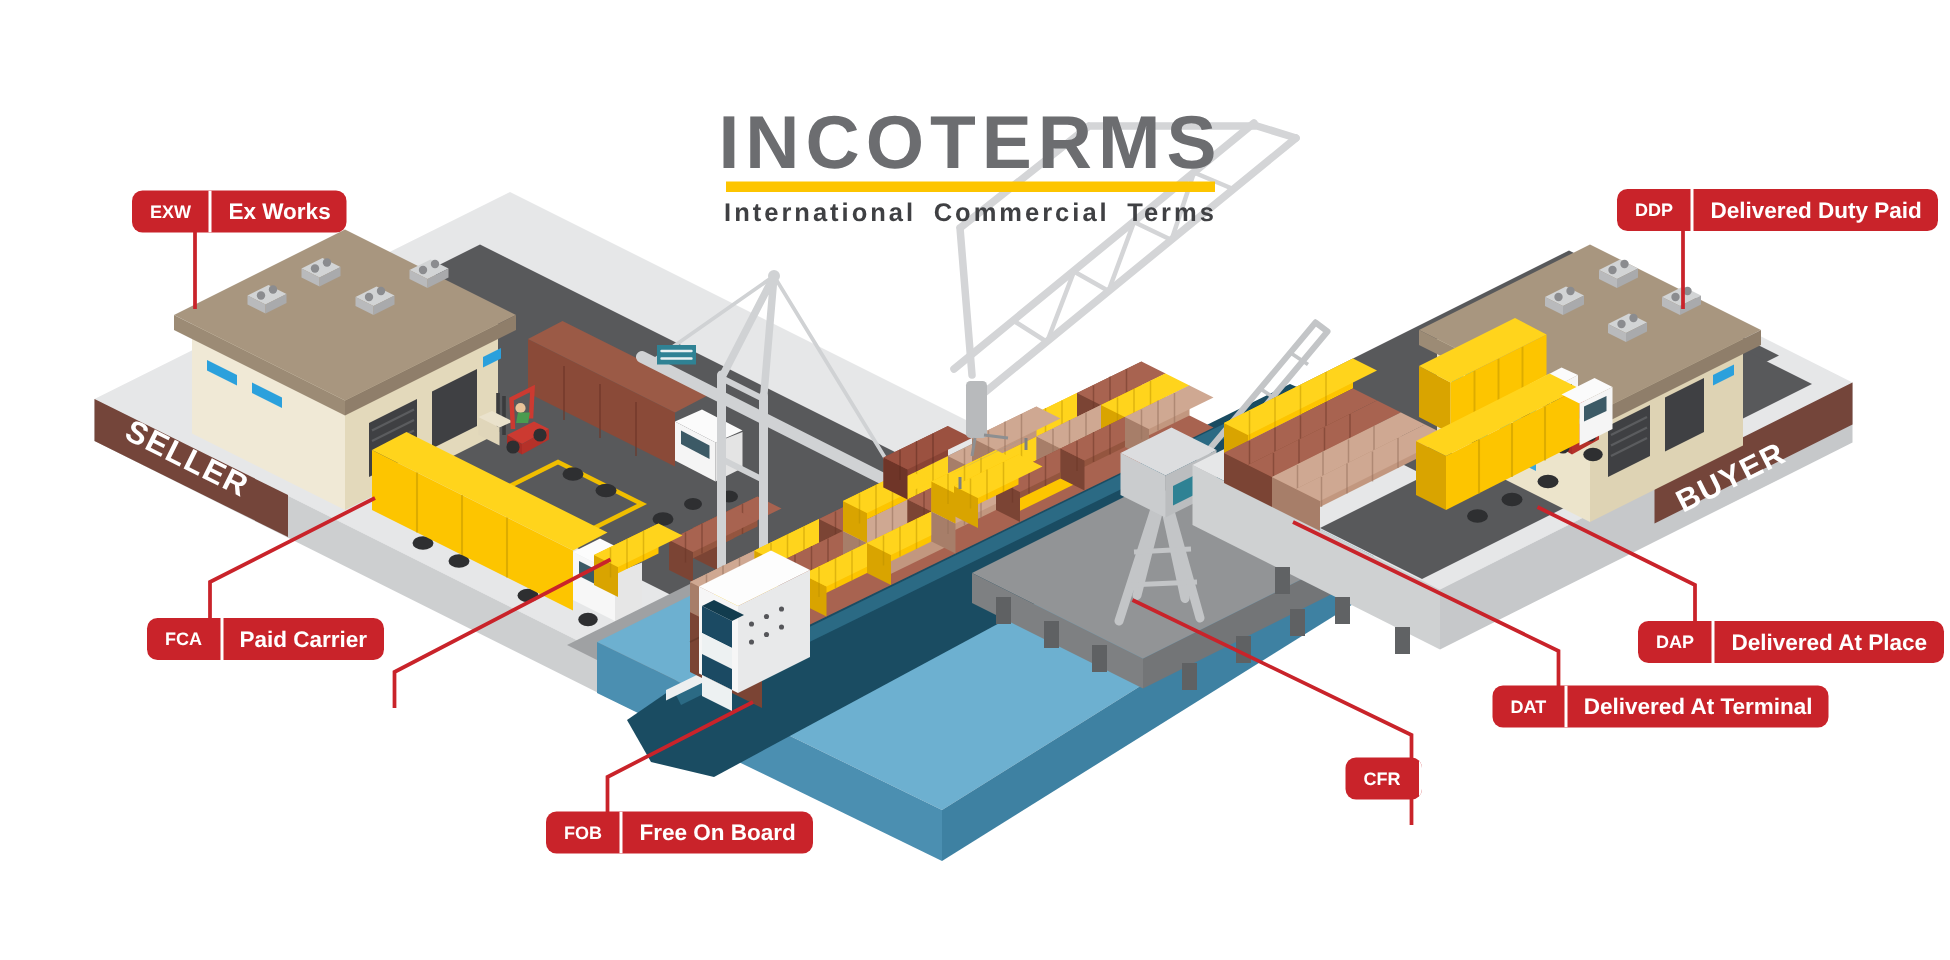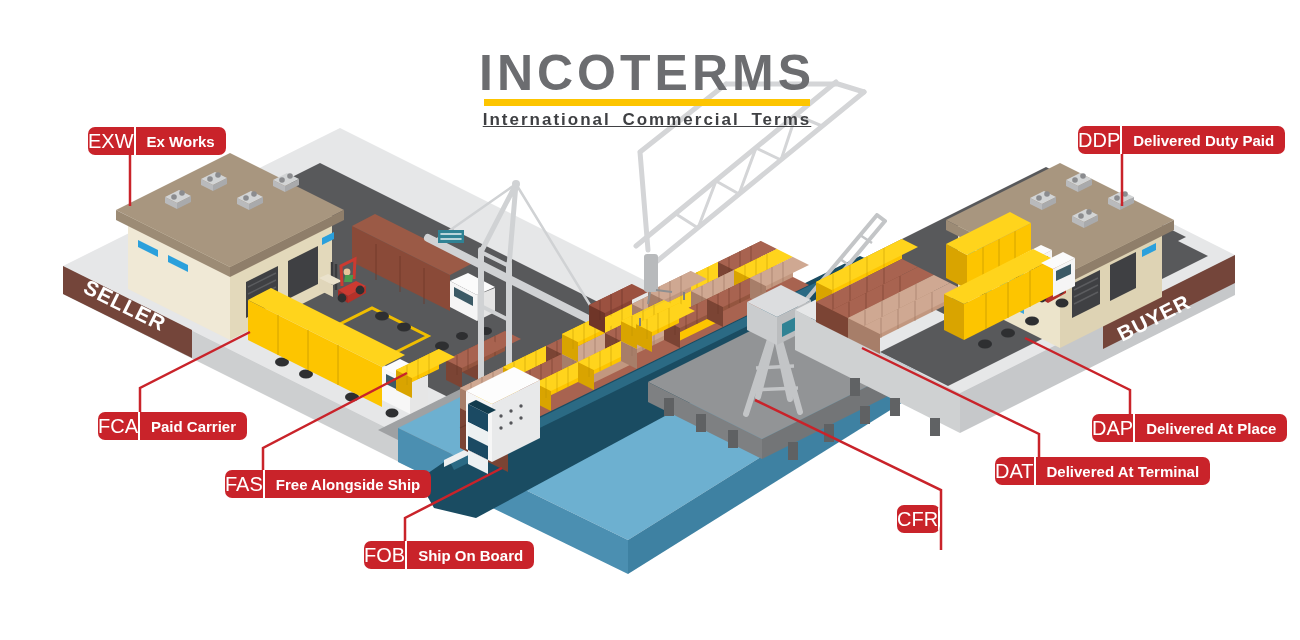--- a/index.html
+++ b/index.html
@@ -2,27 +2,27 @@
 <html><head>
 <meta charset="utf-8">
 <style>
   html,body{margin:0;padding:0;background:#fff;}
   #stage{position:relative;width:1300px;height:640px;background:#fff;overflow:hidden;
          font-family:"Liberation Sans",sans-serif;}
   #scene{position:absolute;left:0;top:0;}
   
   .title-wrap{position:absolute;left:647px;top:48px;transform:translateX(-50%);
               text-align:center;width:560px;}
-  .title-main{font-size:50px;font-weight:bold;color:#6c6d70;letter-spacing:4px;line-height:50px;}
+  .title-main{font-size:50px;font-weight:bold;color:#6c6d70;letter-spacing:4px;line-height:50px;margin-top:22px;}
   .title-bar{width:326px;height:7px;background:#fdc500;margin:1px auto 4px auto;}
-  .title-sub{font-size:17px;font-weight:bold;color:#3f4043;letter-spacing:2px;word-spacing:5px;text-decoration:underline;}
+  .title-sub{font-size:17px;font-weight:bold;color:#3f4043;letter-spacing:2px;word-spacing:5px;}
   
   .term{position:absolute;display:flex;align-items:stretch;height:28px;background:#c9232a;
         border-radius:7px;color:#fff;overflow:hidden;white-space:nowrap;}
-  .term .code{display:flex;align-items:center;padding:0 0;font-weight:normal;font-size:20px;}
+  .term .code{display:flex;align-items:center;padding:0 12px;font-weight:bold;font-size:12px;}
   .term .divider{width:2px;background:#fff;}
   .term .desc{display:flex;align-items:center;padding:0 11px;font-weight:bold;font-size:15px;}
 </style>
 </head>
 <body>
 
 <div id="stage">
 
 <svg id="scene" width="1300" height="640" viewBox="0 0 1300 640">
   <defs>
@@ -379,29 +379,24 @@
   <div class="term" style="left:88px;top:127px">
     <span class="code">EXW</span>
       <span class="divider"></span>
       <span class="desc">Ex Works</span>
   </div>
   <div class="term" style="left:98px;top:412px">
     <span class="code">FCA</span>
       <span class="divider"></span>
       <span class="desc">Paid Carrier</span>
   </div>
-  <div class="term" style="left:225px;top:470px">
-    <span class="code">FAS</span>
-      <span class="divider"></span>
-      <span class="desc">Free Alongside Ship</span>
-  </div>
   <div class="term" style="left:364px;top:541px">
     <span class="code">FOB</span>
       <span class="divider"></span>
-      <span class="desc">Ship On Board</span>
+      <span class="desc">Free On Board</span>
   </div>
   <div class="term" style="left:897px;top:505px">
     <span class="code">CFR</span>
       <span class="divider"></span>
   </div>
   <div class="term" style="left:995px;top:457px">
     <span class="code">DAT</span>
       <span class="divider"></span>
       <span class="desc">Delivered At Terminal</span>
   </div>

